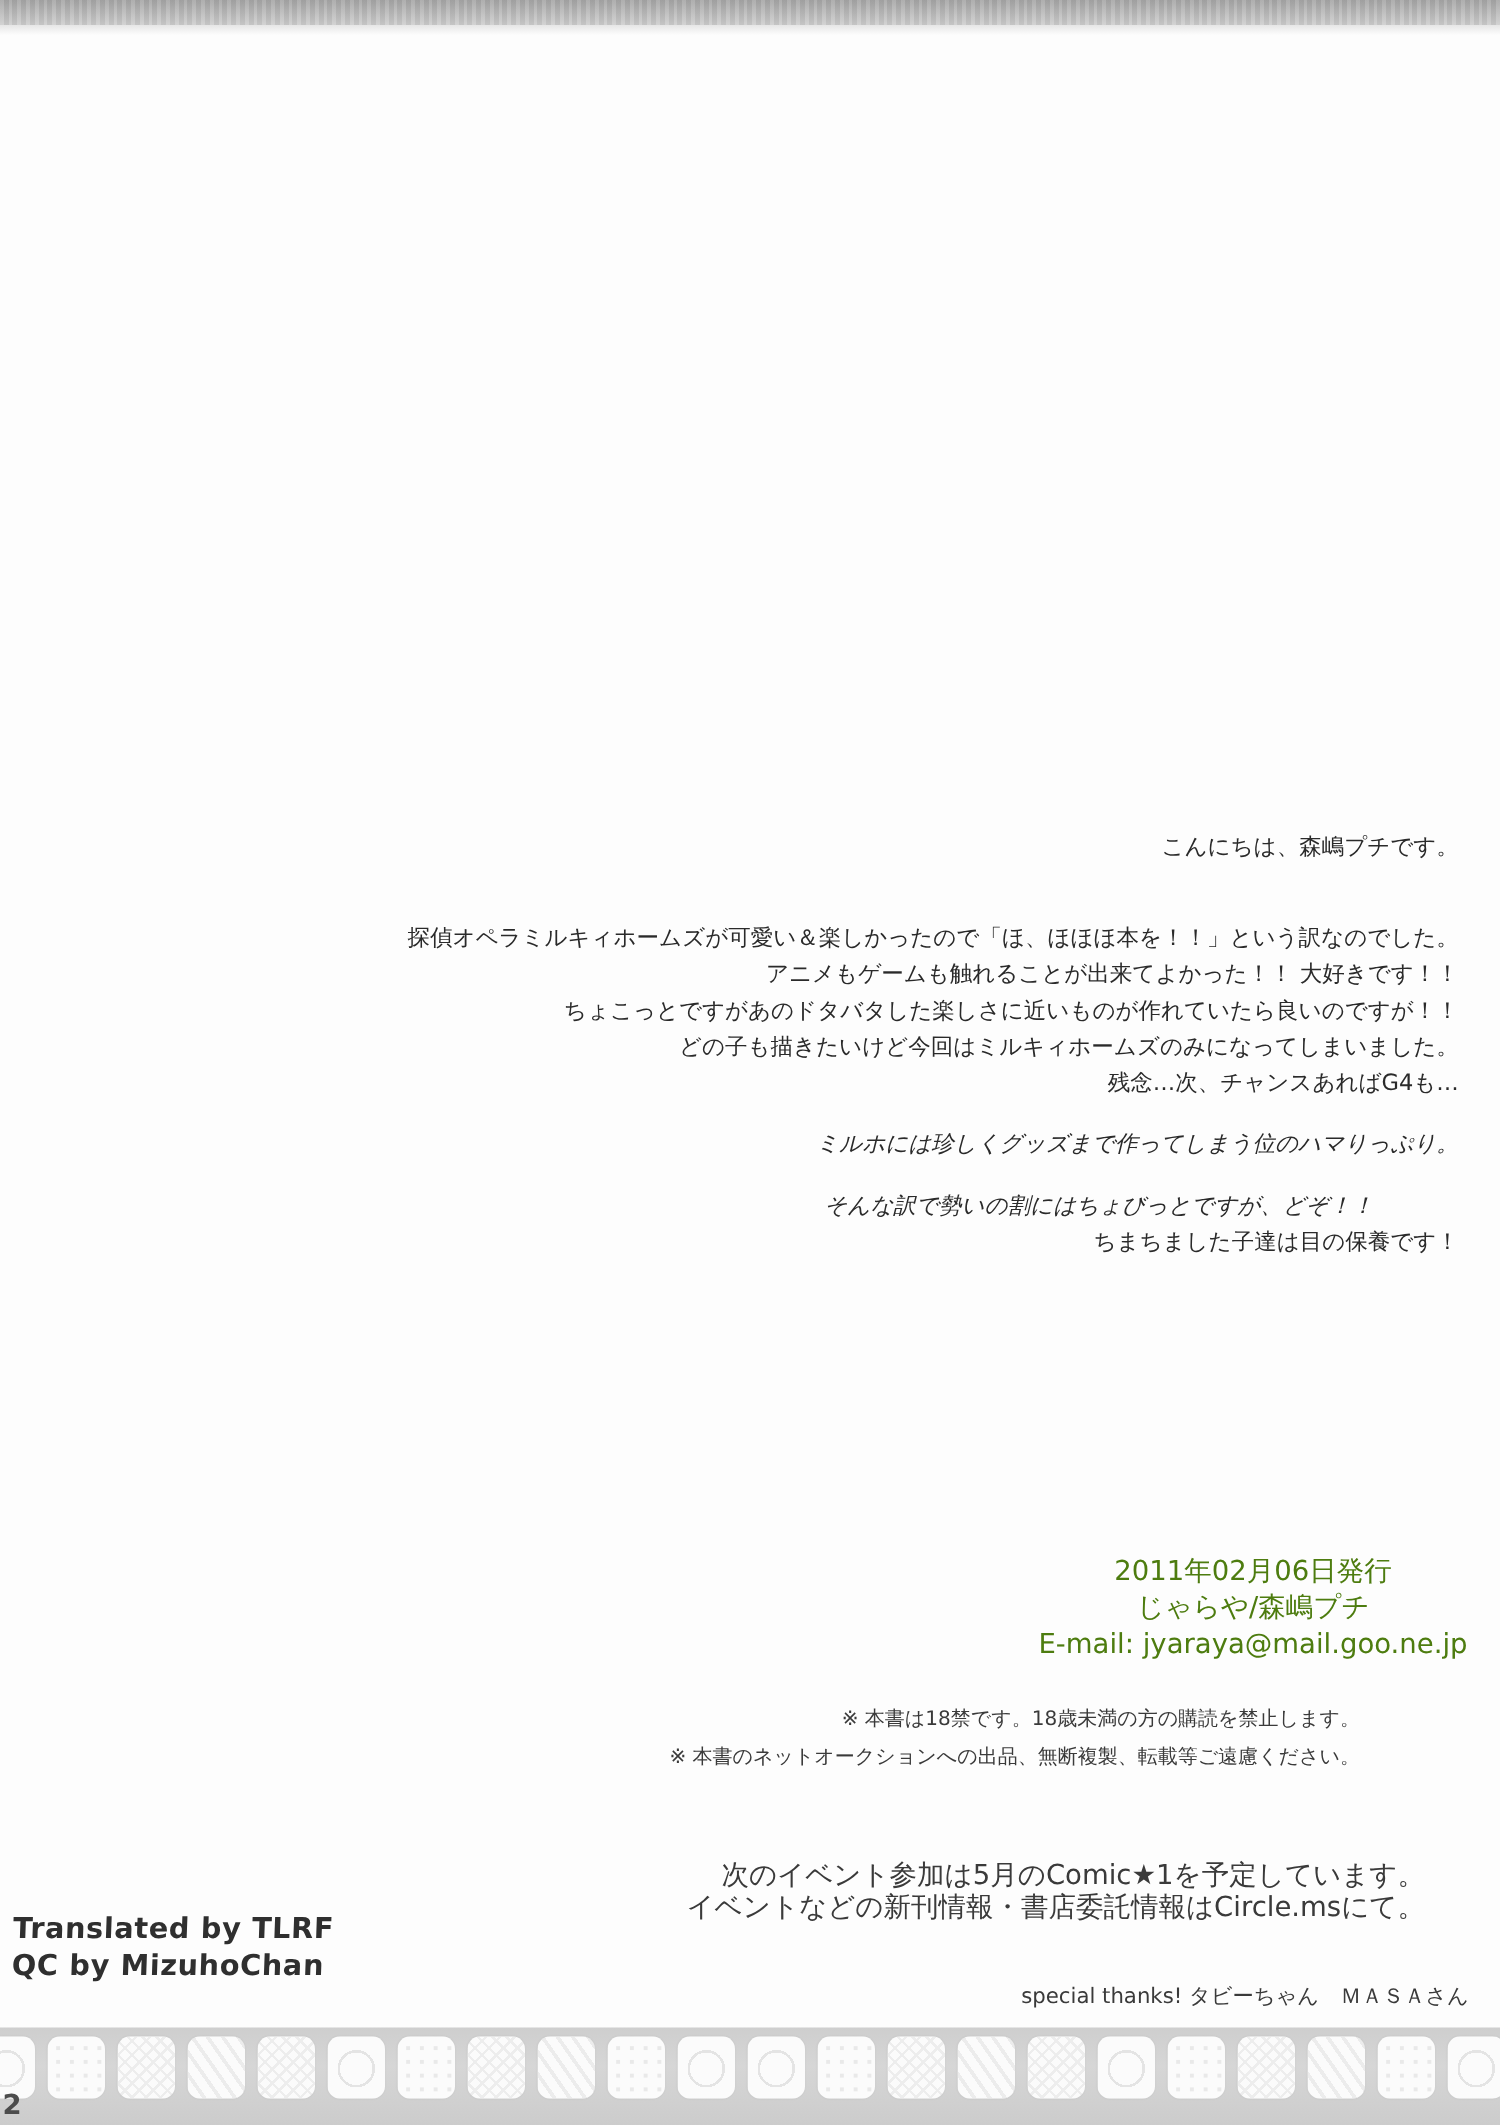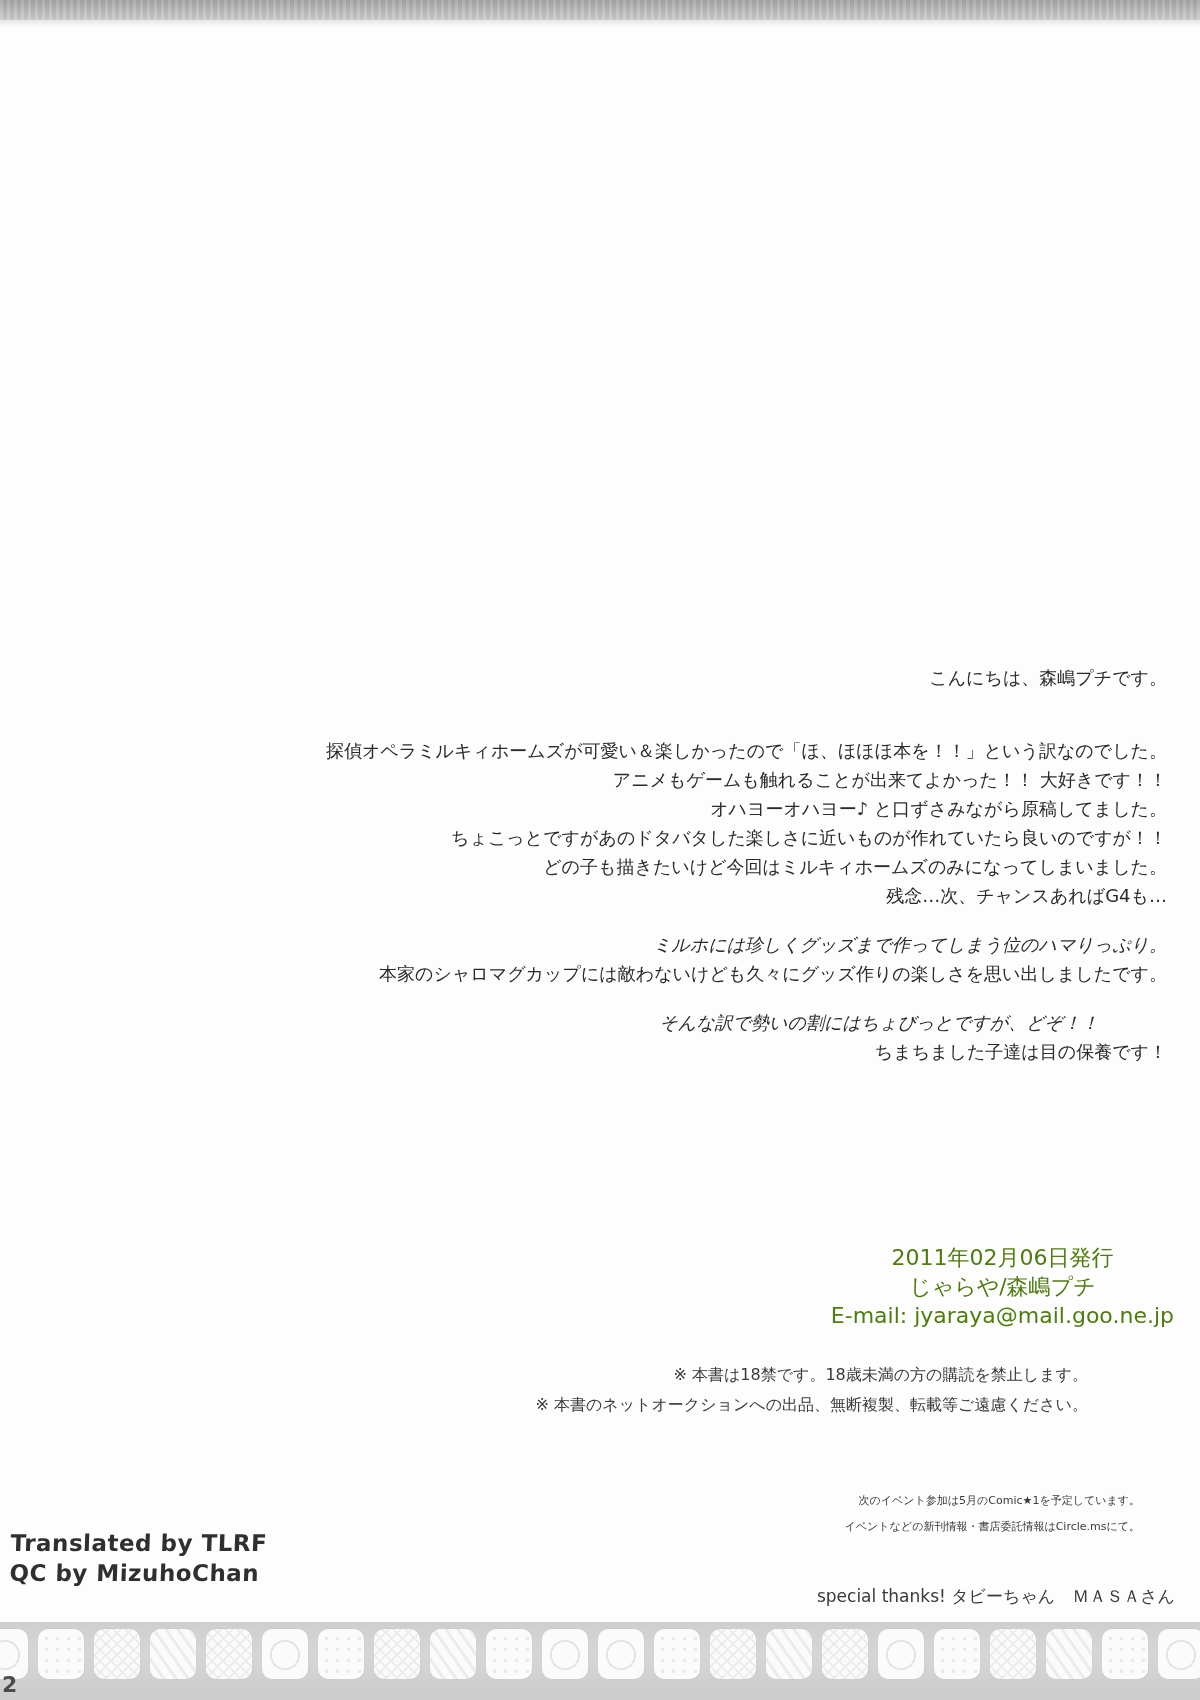--- a/index.html
+++ b/index.html
@@ -39,21 +39,21 @@
     font-size:22px;line-height:29px;color:#4d7c0f;
   }
   
   .notices{
     position:absolute;top:1360px;right:112px;text-align:right;
     font-size:16px;line-height:30px;color:#3a3a3a;
   }
   
   .event-info{
     position:absolute;top:1488px;right:60px;text-align:right;
-    font-size:11px;line-height:26px;color:#3a3a3a;
+    font-size:22px;line-height:26px;color:#3a3a3a;
   }
   
   .special-thanks{
     position:absolute;top:1585px;right:25px;text-align:right;
     font-size:17px;color:#3a3a3a;
   }
   
   .translator{
     position:absolute;left:10px;top:1528px;
     font-size:23px;line-height:30px;font-weight:600;
@@ -87,27 +87,25 @@
 <body>
 
 <div class="top-band"></div>
 <div class="top-band-fade"></div>
 
 <div class="afterword">
   <div class="line jp">こんにちは、森嶋プチです。</div>
 
   <div class="line jp gap-l">探偵オペラミルキィホームズが可愛い＆楽しかったので「ほ、ほほほ本を！！」という訳なのでした。</div>
   <div class="line jp">アニメもゲームも触れることが出来てよかった！！ 大好きです！！</div>
-  <div class="line jp">オハヨーオハヨー♪ と口ずさみながら原稿してました。</div>
   <div class="line jp">ちょこっとですがあのドタバタした楽しさに近いものが作れていたら良いのですが！！</div>
   <div class="line jp">どの子も描きたいけど今回はミルキィホームズのみになってしまいました。</div>
   <div class="line jp">残念…次、チャンスあればG4も…</div>
 
   <div class="line jp gap-m">ミルホには珍しくグッズまで作ってしまう位のハマりっぷり。</div>
-  <div class="line jp">本家のシャロマグカップには敵わないけども久々にグッズ作りの楽しさを思い出しましたです。</div>
   <div class="line jp gap-m closing-line">そんな訳で勢いの割にはちょびっとですが、どぞ！！</div>
 
   <div class="line jp">ちまちました子達は目の保養です！</div>
 </div>
 
 <div class="colophon">
   <div class="jp">2011年02月06日発行</div>
   <div class="jp">じゃらや/森嶋プチ</div>
   <div>E-mail: jyaraya@mail.goo.ne.jp</div>
 </div>

